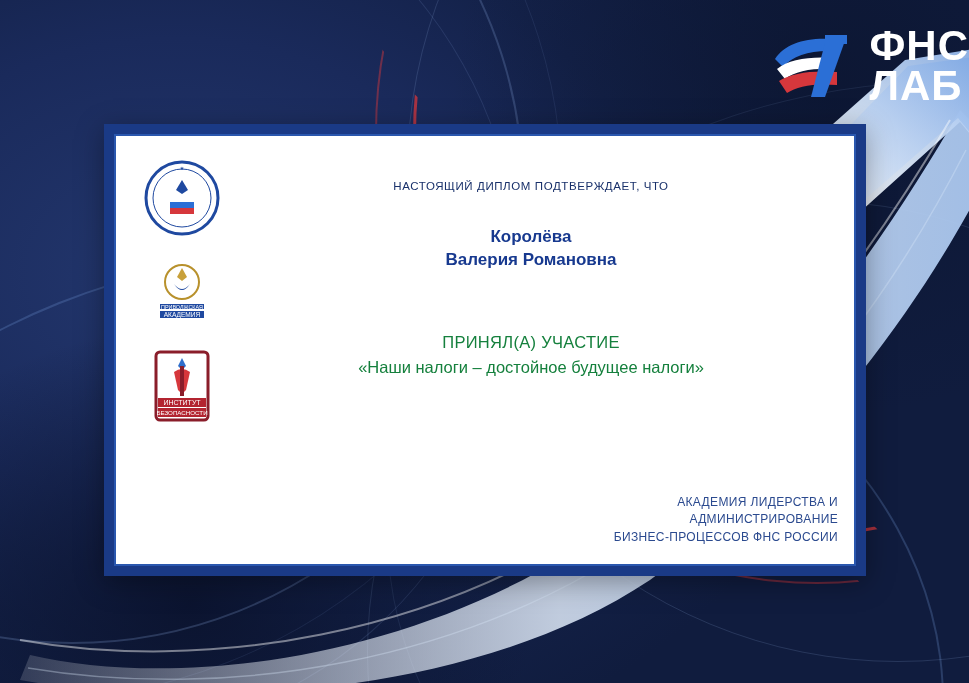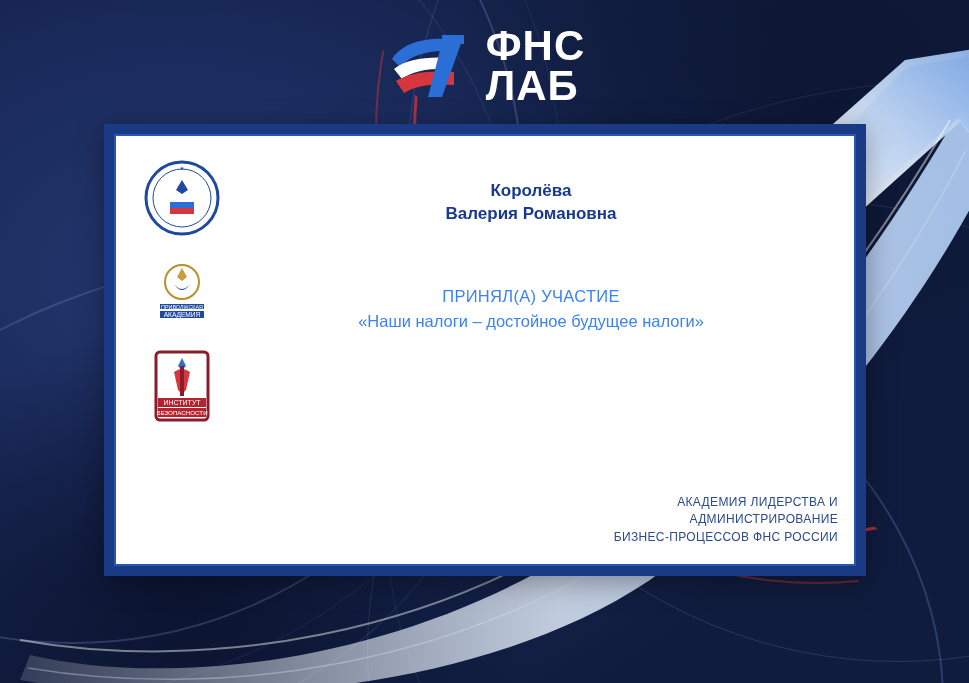--- a/index.html
+++ b/index.html
@@ -84,21 +84,21 @@
     pointer-events: none;
   }
 
   
   .logo-area {
     position: absolute;
     top: 26px;
     left: 0;
     width: 969px;
     display: flex;
-    justify-content: center;
+    justify-content: flex-end;
     align-items: center;
     gap: 16px;
   }
   .logo-mark { width: 86px; height: 74px; }
   .logo-text {
     color: #ffffff;
     font-weight: bold;
     font-size: 42px;
     line-height: 0.95;
     letter-spacing: 1px;
@@ -163,21 +163,21 @@
   .cert-name {
     font-size: 17px;
     font-weight: bold;
     color: #17398f;
     line-height: 1.35;
     margin-bottom: 10px;
   }
   .cert-award {
     margin-top: 58px;
     font-size: 16.5px;
-    color: #3b82f6;
+    color: #15803d;
     line-height: 1.55;
   }
   .cert-award .line1 { letter-spacing: .3px; }
 
   .footnote {
     position: absolute;
     right: 16px;
     bottom: 18px;
     text-align: right;
     font-size: 12px;
@@ -279,20 +279,21 @@
           <path d="M30 24 q8 -6 16 0 l-4 18 q-4 5 -8 0 z" fill="#d6373c"></path>
           <rect x="36" y="18" width="4" height="30" fill="#8a1d2a"></rect>
           <rect x="14" y="50" width="48" height="9" fill="#b32430"></rect>
           <rect x="14" y="60" width="48" height="9" fill="#b32430"></rect>
           <text x="38" y="57" font-size="7" text-anchor="middle" fill="#ffffff" font-family="Liberation Sans, sans-serif">ИНСТИТУТ</text>
           <text x="38" y="67" font-size="6.2" text-anchor="middle" fill="#ffffff" font-family="Liberation Sans, sans-serif">БЕЗОПАСНОСТИ</text>
         </svg>
       </div>
 
       <div class="cert-body">
+        <div class="cert-subtitle">НАСТОЯЩИЙ ДИПЛОМ ПОДТВЕРЖДАЕТ, ЧТО</div>
         <div class="cert-name">
           <div>Королёва</div>
           <div>Валерия Романовна</div>
         </div>
         <div class="cert-award">
           <div class="line1">ПРИНЯЛ(А) УЧАСТИЕ</div>
           <div>«Наши налоги – достойное будущее налоги»</div>
         </div>
       </div>
 

